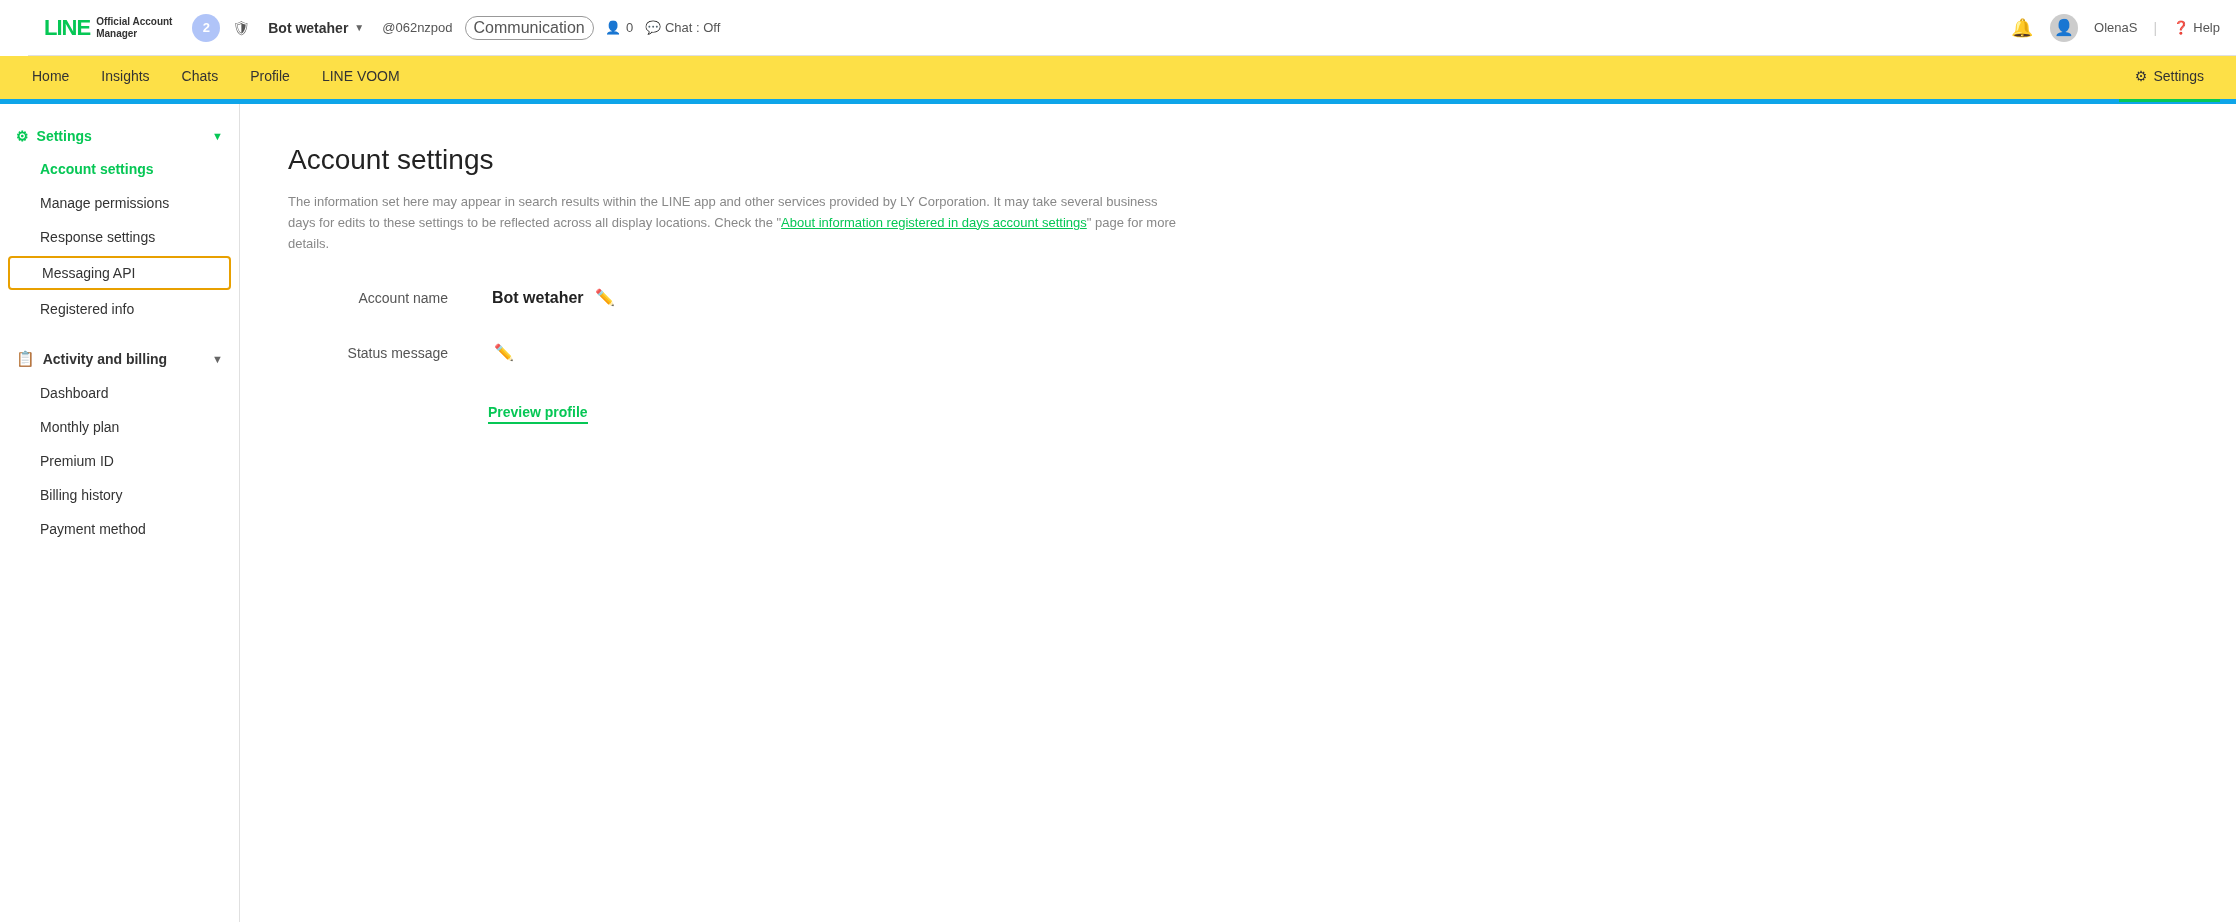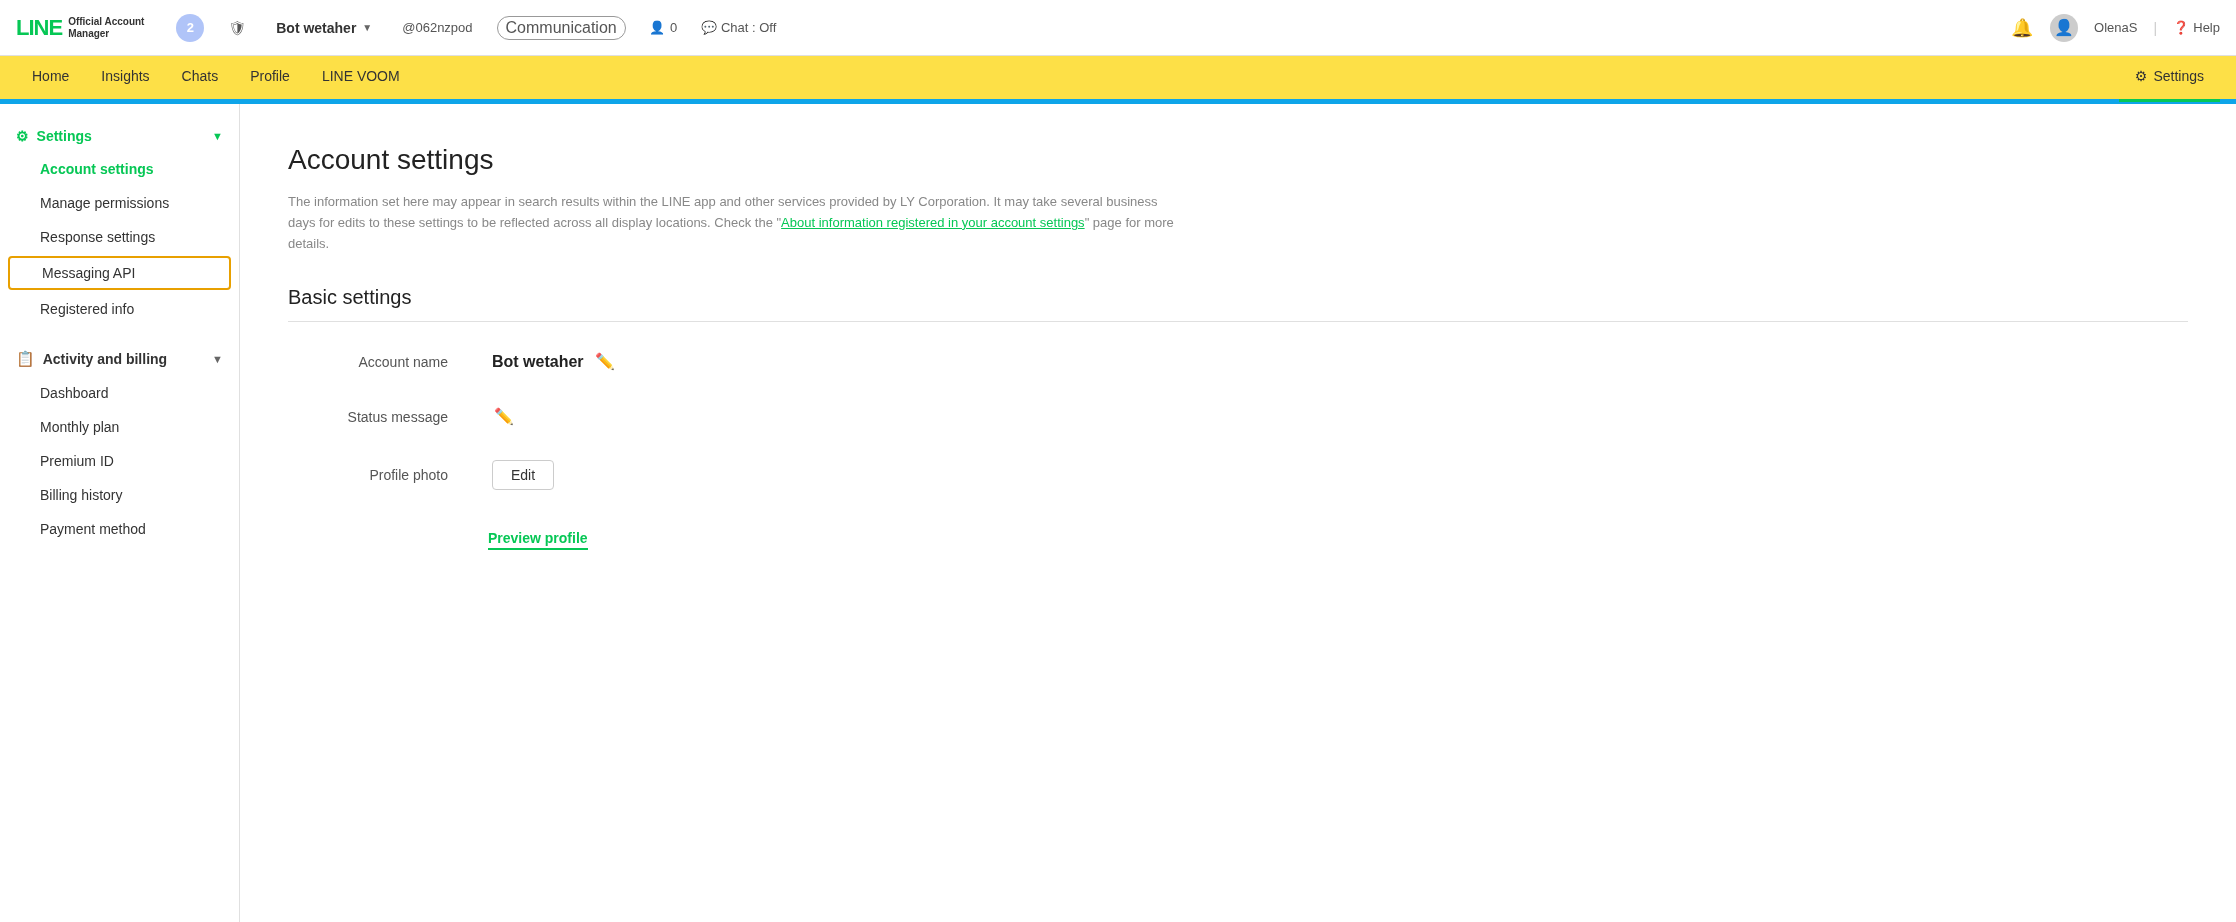--- a/index.html
+++ b/index.html
@@ -6,21 +6,22 @@
     body { font-family: -apple-system, BlinkMacSystemFont, 'Segoe UI', sans-serif; font-size: 14px; color: #333; background: #fff; }
 
     
     .top-header {
       display: flex;
       align-items: center;
       height: 56px;
       padding: 0 16px;
       border-bottom: 1px solid #e0e0e0;
       background: #fff;
-      gap: 24px;
+      gap: 12px;
+      margin-left: 28px;
     }
     .logo-area {
       display: flex;
       align-items: center;
       gap: 6px;
       margin-right: 8px;
     }
     .logo-line {
       font-size: 22px;
       font-weight: 900;
@@ -314,24 +315,23 @@
     <div class="sidebar-item">Premium ID</div>
     <div class="sidebar-item">Billing history</div>
     <div class="sidebar-item">Payment method</div>
   </aside>
 
   <main class="content-area">
 
     <h1 class="page-title">Account settings</h1>
 
     <p class="page-description">
-      <span>The information set here may appear in search results within the LINE app and other services provided by LY Corporation. It may take several business days for edits to these settings to be reflected across all display locations. Check the </span>"<a href="#">About information registered in your account settings</a><span>" page for more details.</span>
+      <span>The information set here may appear in search results within the LINE app and other services provided by LY Corporation. It may take several business days for edits to these settings to be reflected across all display locations. Check the </span>"<a href="#">About information registered in days account settings</a><span>" page for more details.</span>
     </p>
 
-    <h2 class="section-title">Basic settings</h2>
 
     
     <div class="form-row">
       <div class="form-label">Account name</div>
       <div class="form-value">
         <span>Bot wetaher</span>
         <button class="edit-icon-btn">
           <span>✏️</span>
         </button>
       </div>
@@ -341,24 +341,18 @@
     <div class="form-row">
       <div class="form-label">Status message</div>
       <div class="form-value">
         <button class="edit-icon-btn">
           <span>✏️</span>
         </button>
       </div>
     </div>
 
     
-    <div class="form-row">
-      <div class="form-label">Profile photo</div>
-      <div class="form-value">
-        <button class="edit-btn">Edit</button>
-      </div>
-    </div>
 
     
     <a href="#" class="preview-link">Preview profile</a>
 
   </main>
 </div>
 
 </body></html>

